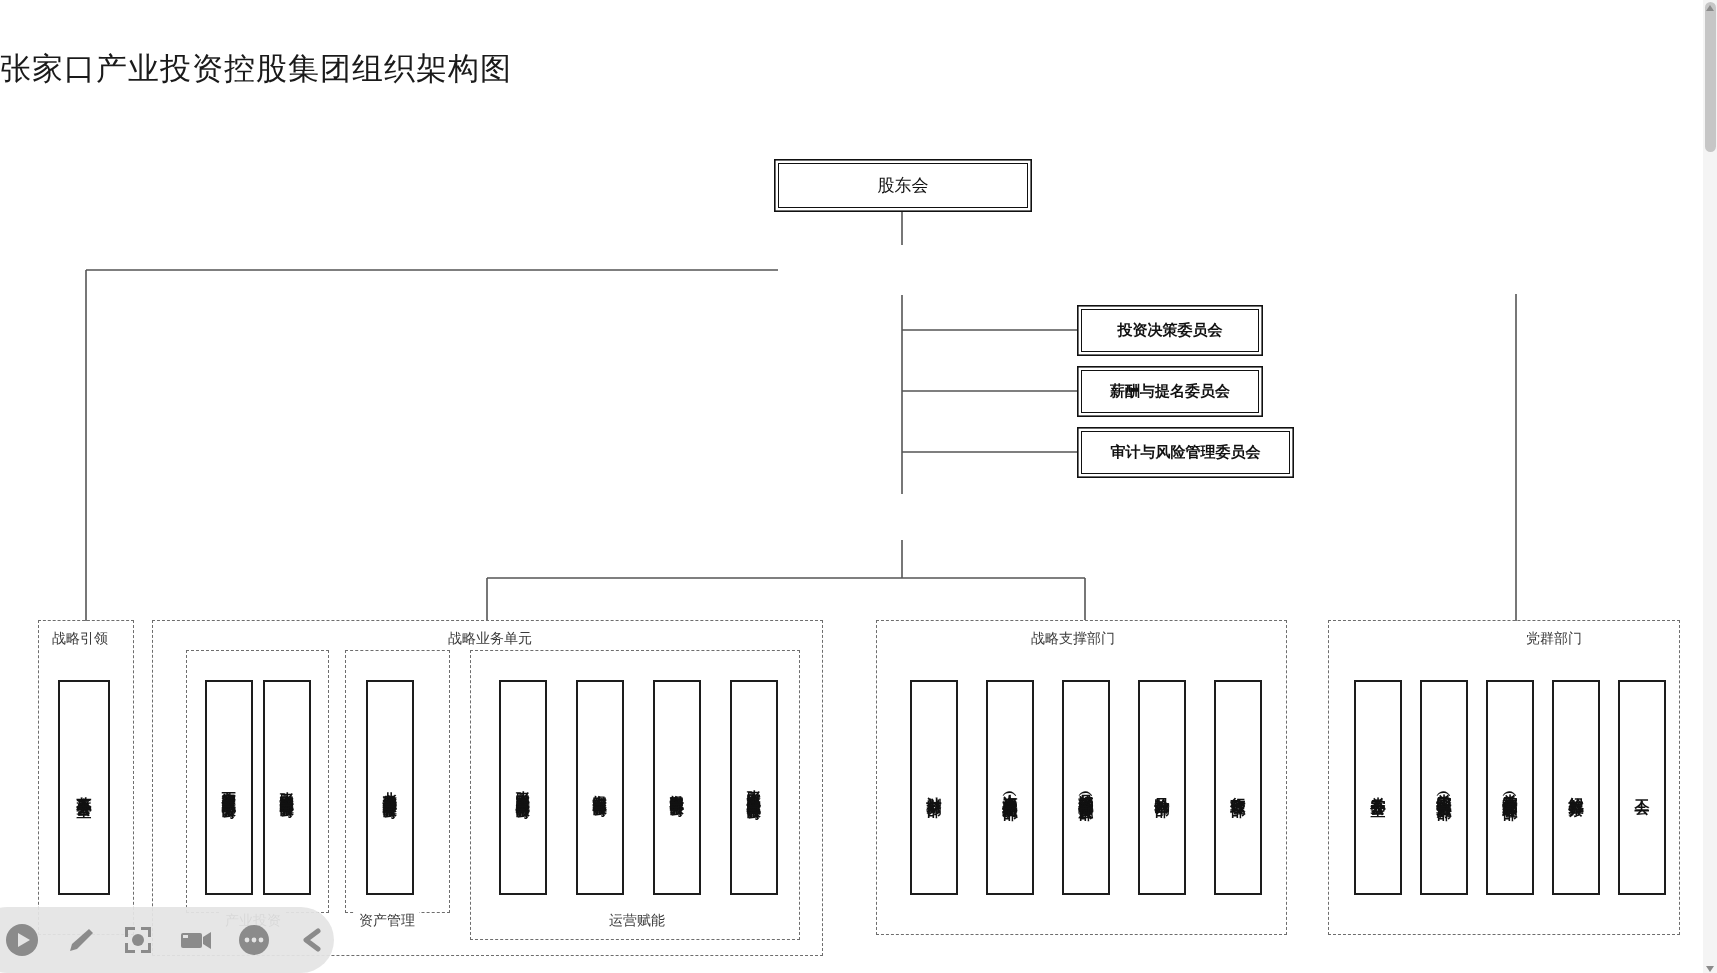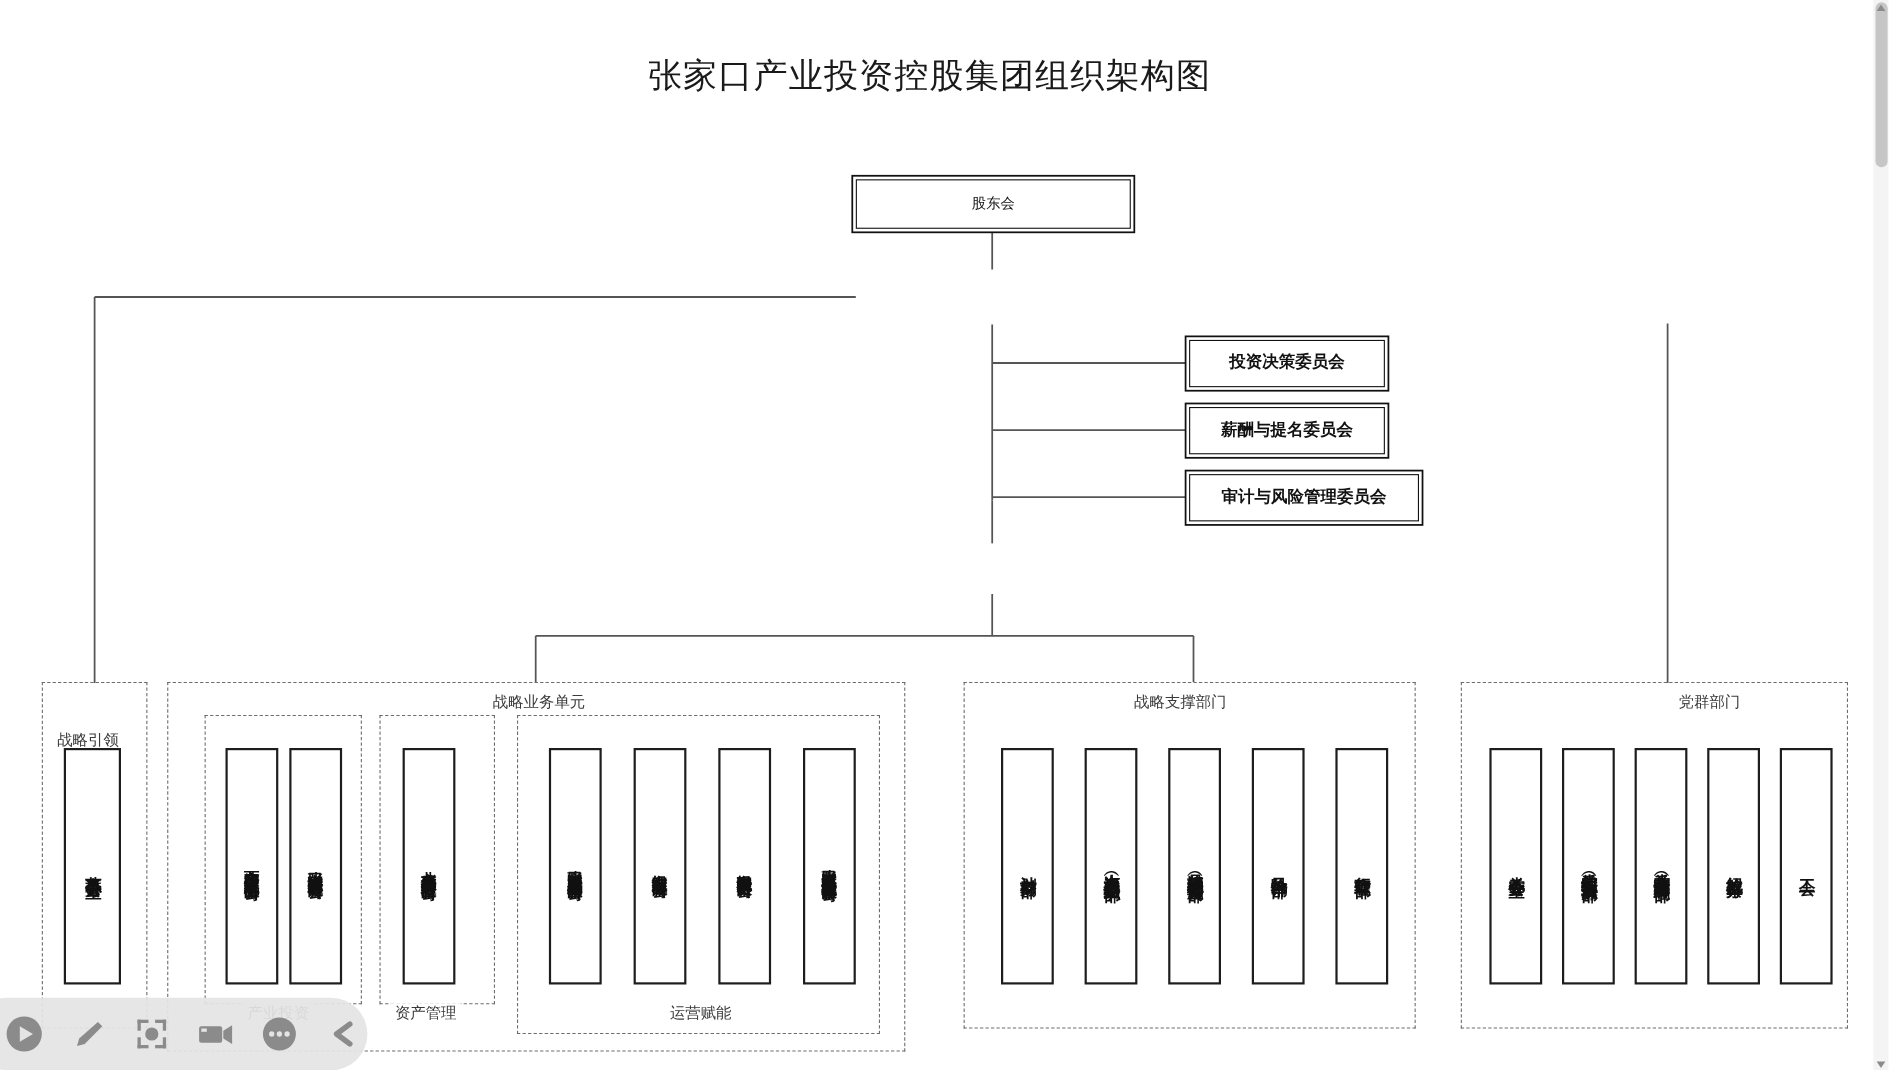--- a/index.html
+++ b/index.html
@@ -22,39 +22,38 @@
     left: 0; top: 0;
     width: 1717px; height: 973px;
     pointer-events: none;
   }
 
   
   .chart-title {
     position: absolute;
     left: 0; top: 48px;
     width: 1690px;
-    text-align: center;
     font-size: 31px;
     color: #1a1a1a;
     letter-spacing: 1px;
     white-space: nowrap;
   }
 
   
   .node {
     position: absolute;
     background: #ffffff;
     border: 1.6px solid #111111;
     box-shadow: 0 0 0 2.4px #ffffff, 0 0 0 4px #111111;
     display: flex;
     align-items: center;
     justify-content: center;
     text-align: center;
     color: #111111;
-    font-size: 13px;
+    font-size: 17px;
     line-height: 1.25;
     z-index: 4;
   }
   .node.strong { font-weight: bold; font-size: 15px; }
 
   
   .leaf {
     position: absolute;
     background: #ffffff;
     border: 2px solid #1d1d1d;
@@ -180,21 +179,21 @@
     <span>薪酬与提名委员会</span>
   </div>
   <div class="node strong" style="left:1081px; top:309px; width:178px; height:43px;">
     <span>投资决策委员会</span>
   </div>
   <div class="node strong" style="left:1081px; top:431px; width:209px; height:43px;">
     <span>审计与风险管理委员会</span>
   </div>
 
   <div class="group" style="left:38px; top:620px; width:96px; height:315px;"></div>
-  <div class="group-label" style="left:48px; top:630px;margin-top:34px;">战略引领</div>
+  <div class="group-label" style="left:48px; top:630px;">战略引领</div>
   <div class="leaf" style="left:58px; top:680px; width:52px; height:215px;">
     <span class="vtext">董事会办公室</span>
   </div>
 
   <div class="group" style="left:152px; top:620px; width:671px; height:336px;"></div>
   <div class="group-label" style="left:444px; top:630px;">战略业务单元</div>
 
   <div class="group" style="left:186px; top:650px; width:143px; height:263px;"></div>
   <div class="group-label" style="left:221px; top:912px;">产业投资</div>
   <div class="leaf thin" style="left:205px; top:680px; width:48px; height:215px;">

